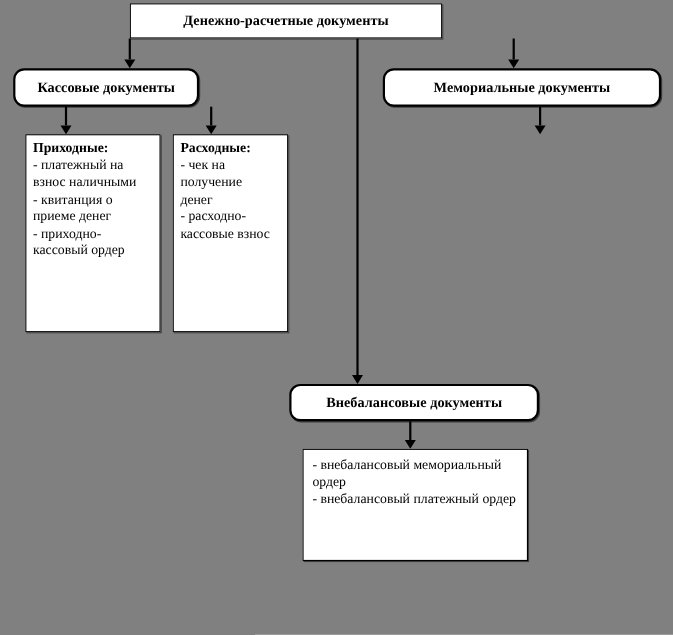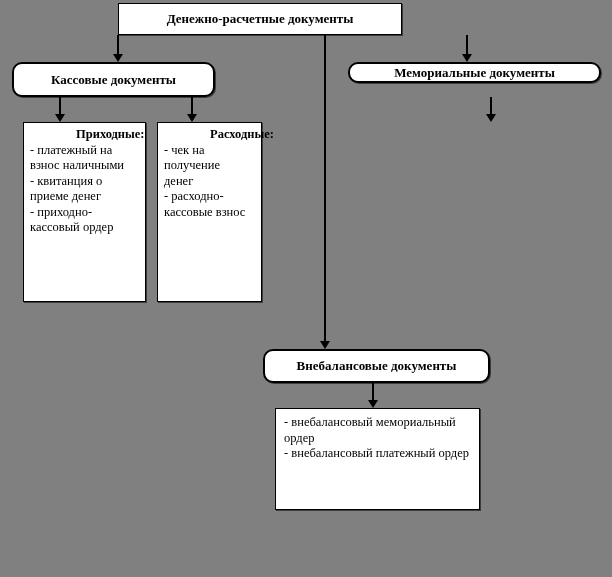--- a/index.html
+++ b/index.html
@@ -28,21 +28,21 @@
   }
   .list-box{
     position:absolute;
     background:#fff;
     border:1px solid #000;
     box-sizing:border-box;
     font-size:12.5px;
     line-height:1.24;
     box-shadow:1px 1px 0 #3c3c3c;
   }
-  .list-title{font-weight:bold;margin-left:46px;}
+  .list-title{font-weight:bold;}
   .list-item{font-weight:normal;}
   .connector{
     position:absolute;
     width:2px;
     background:#000;
   }
   .arrowhead{
     position:absolute;
     width:0;height:0;
     border-left:5px solid transparent;
@@ -61,25 +61,25 @@
 
   <div class="connector" style="left:117px;top:35px;height:19px;"></div>
   <div class="arrowhead" style="left:113px;top:54px;"></div>
 
   <div class="connector" style="left:466px;top:35px;height:19px;"></div>
   <div class="arrowhead" style="left:462px;top:54px;"></div>
 
   <div class="connector" style="left:324px;top:35px;height:306px;"></div>
   <div class="arrowhead" style="left:320px;top:341px;"></div>
 
-  <div class="node rounded" style="left:12px;top:62px;width:203px;height:35px;">
+  <div class="node rounded" style="left:12px;top:62px;width:169px;height:35px;">
     <span>Кассовые документы</span>
   </div>
 
-  <div class="node rounded" style="left:348px;top:62px;width:253px;height:21px;align-items:flex-end;">
+  <div class="node rounded" style="left:348px;top:62px;width:253px;height:35px;">
     <span>Мемориальные документы</span>
   </div>
 
   <div class="connector" style="left:59px;top:97px;height:17px;"></div>
   <div class="arrowhead" style="left:55px;top:114px;"></div>
 
   <div class="connector" style="left:191px;top:97px;height:17px;"></div>
   <div class="arrowhead" style="left:187px;top:114px;"></div>
 
   <div class="connector" style="left:490px;top:97px;height:17px;"></div>

